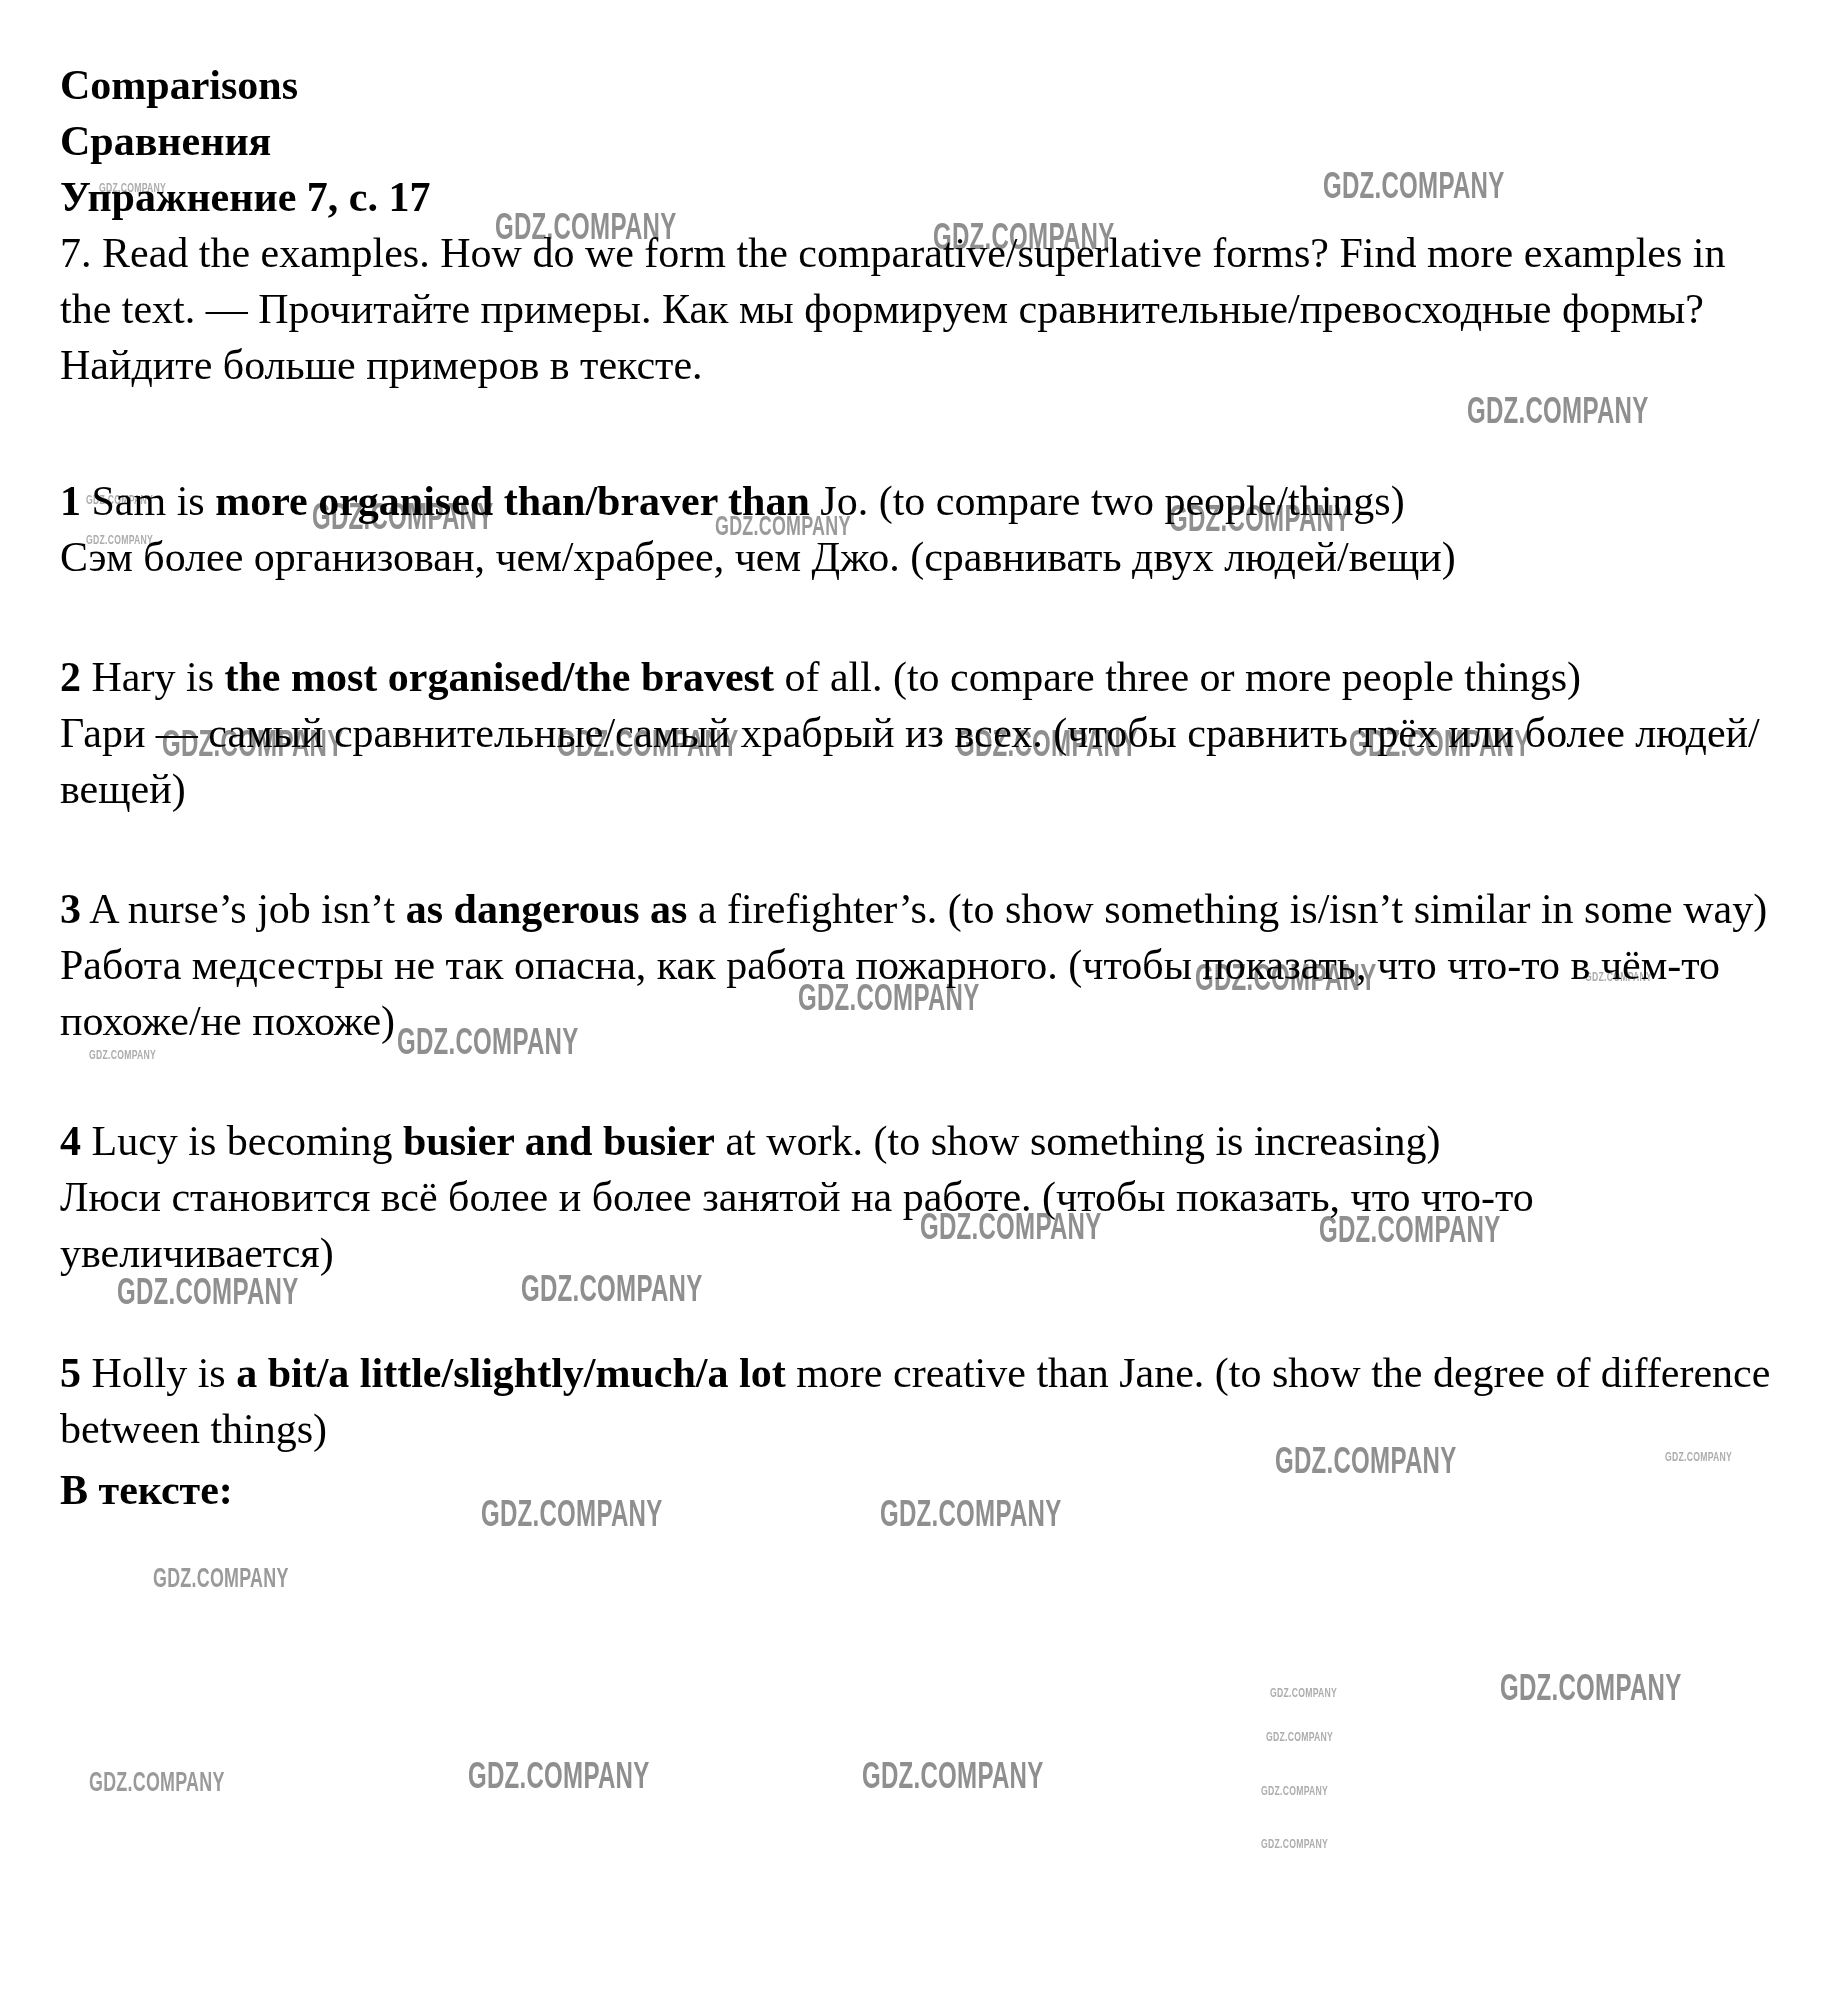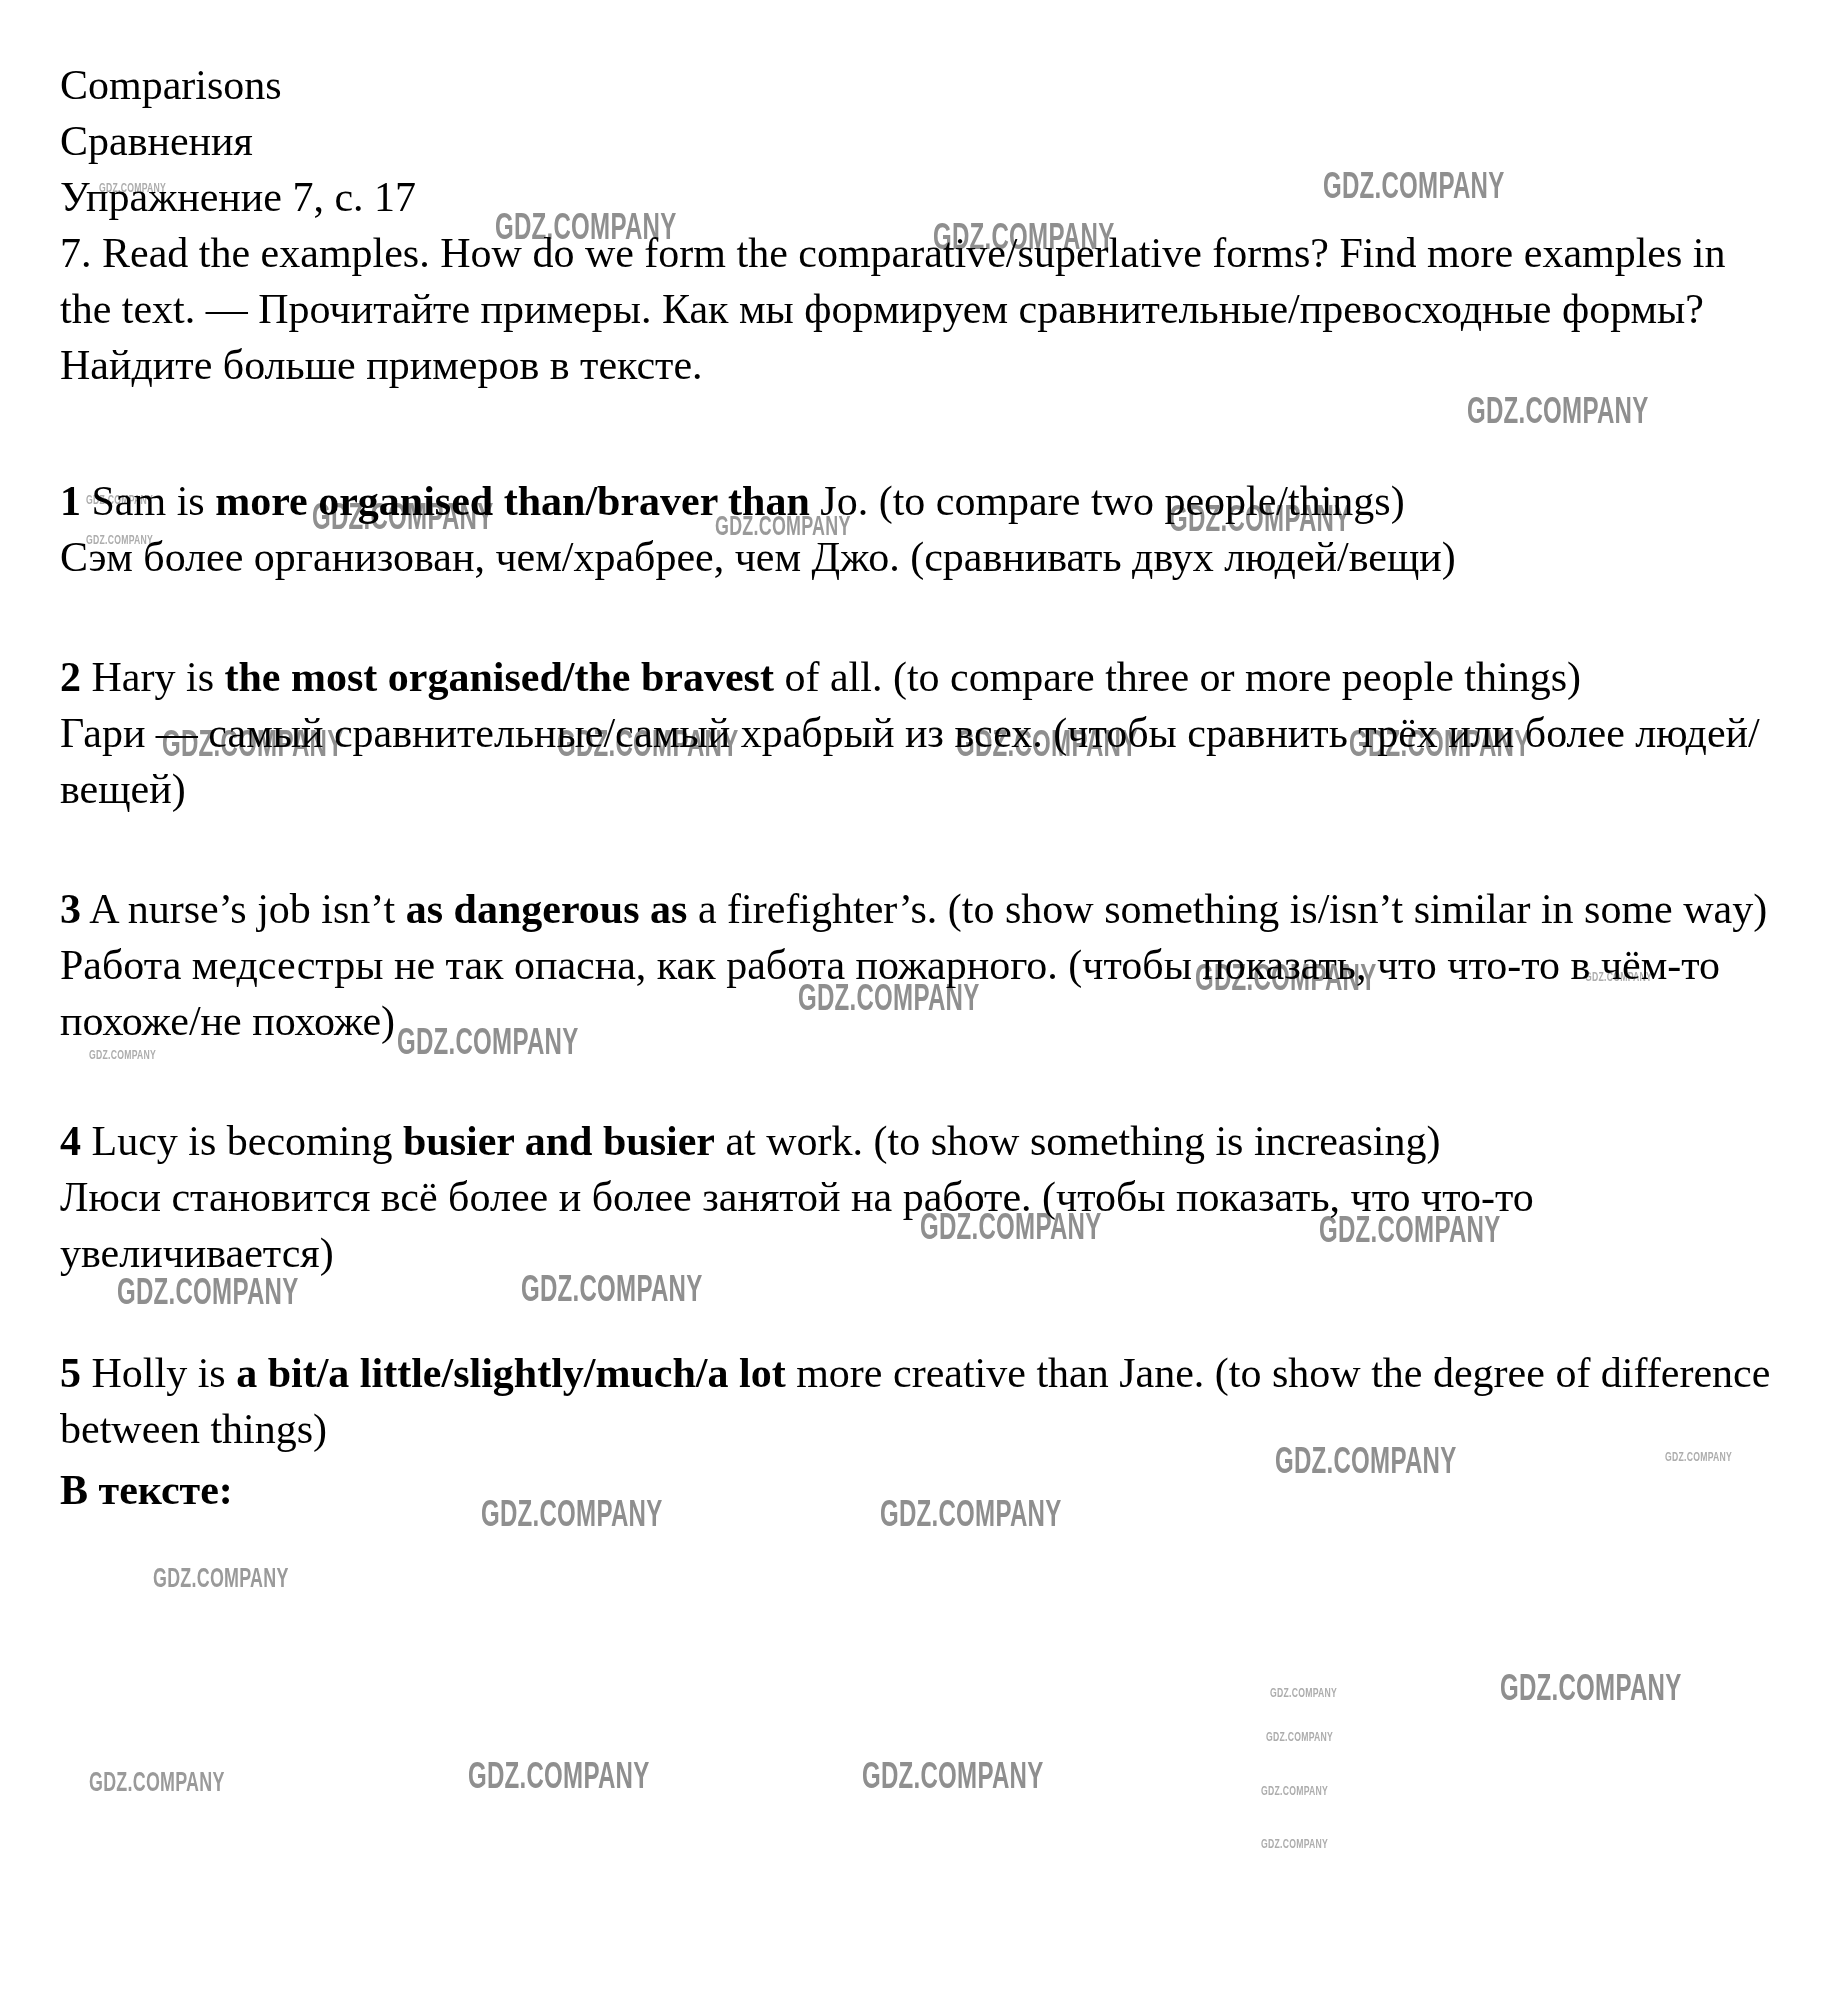--- a/index.html
+++ b/index.html
@@ -28,21 +28,21 @@
   }
   .wm.lg { font-size: 37px; }
   .wm.md { font-size: 27.5px; color: #9a9a9a; }
   .wm.xs { font-size: 13.3px; color: #adadad; }
   .content {
     position: relative;
     z-index: 2;
     padding: 57px 62px 0 60px;
     max-width: 1844px;
   }
-  .h { font-weight: 400; }
+  .h { font-weight: 700; }
   .task { font-weight: 400; margin-bottom: 80px; }
   .example { margin-bottom: 64px; }
   .example.last { margin-bottom: 5.3px; }
   .example b, .footer-label b { font-weight: 700; }
 </style>
 </head>
 <body>
 
 <div class="watermark-layer">
   <span class="wm xs" style="left:99px; top:160px">GDZ.COMPANY</span>

